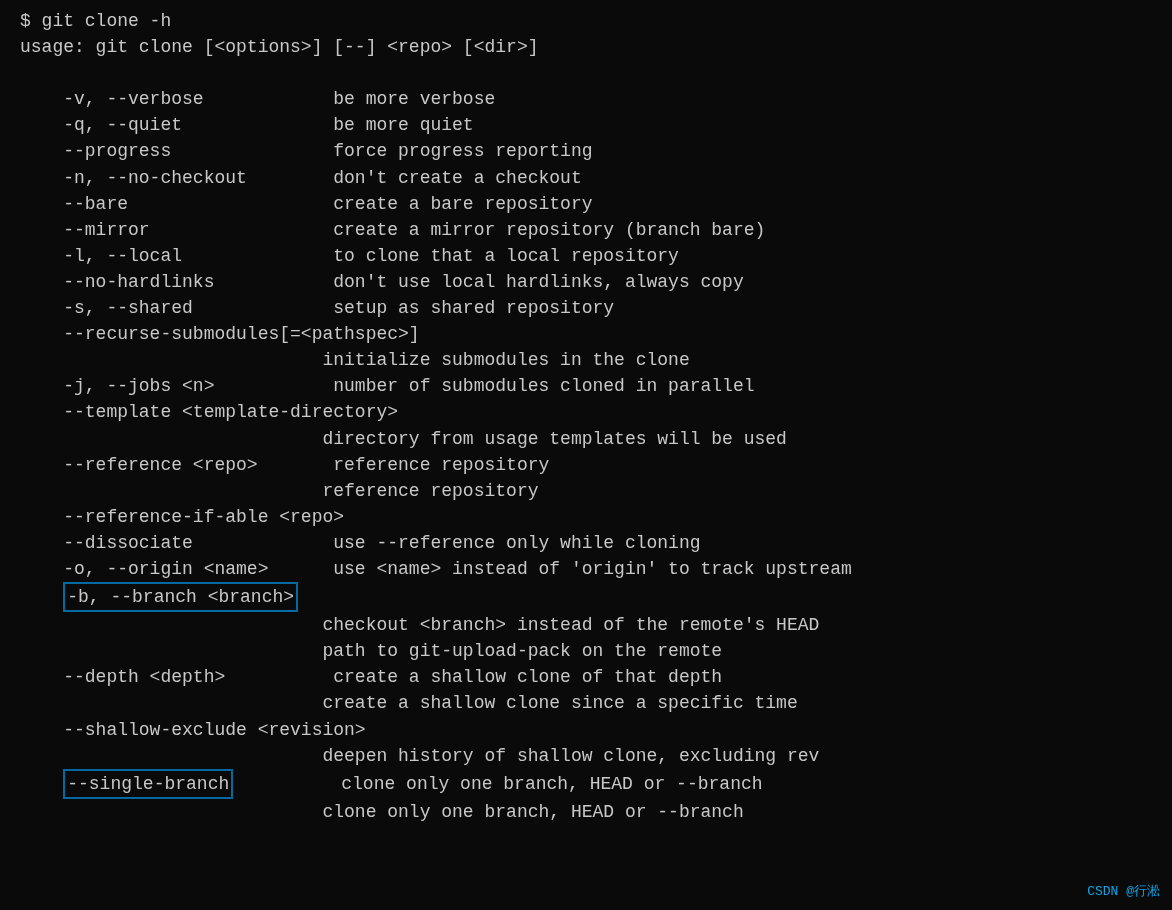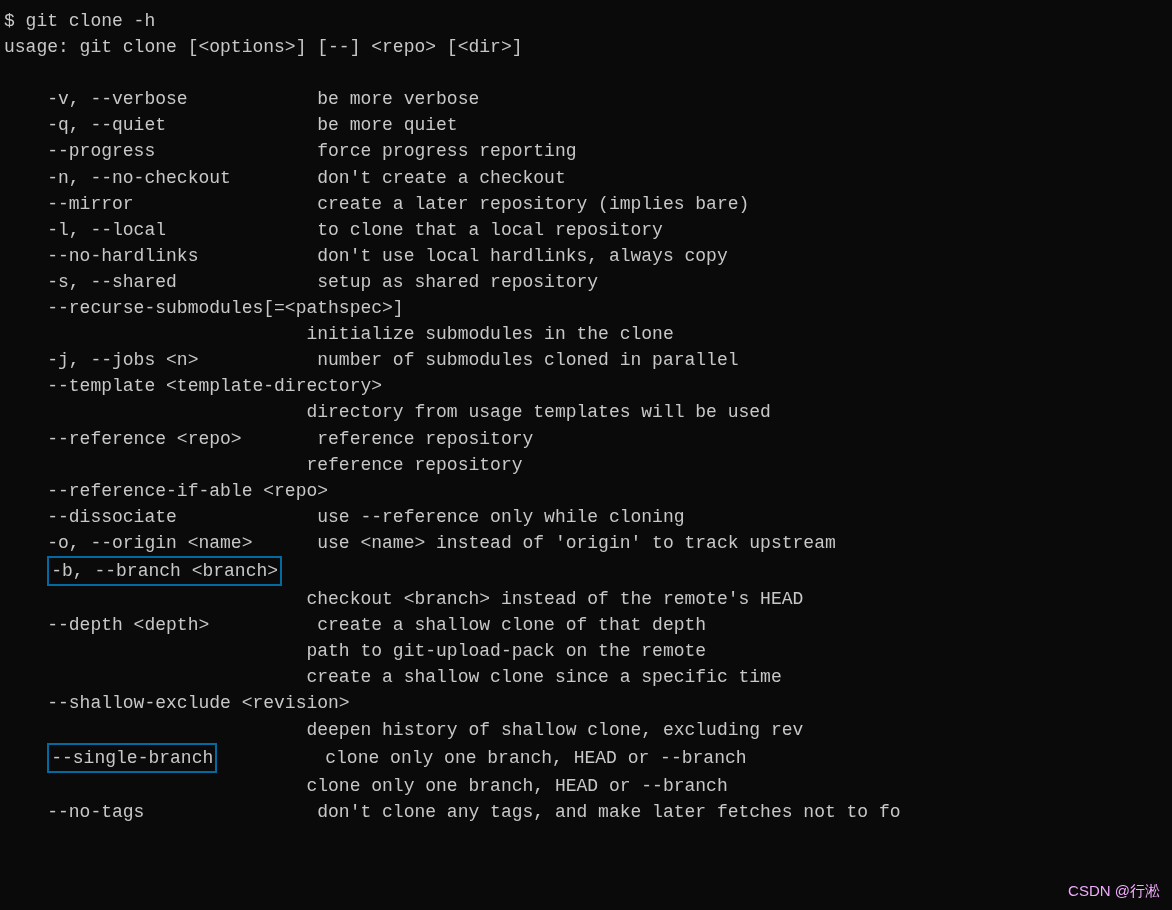--- a/index.html
+++ b/index.html
@@ -14,76 +14,76 @@
       font-family: 'Courier New', Courier, monospace;
       font-size: 18px;
       line-height: 1.45;
       width: 1172px;
       height: 910px;
       overflow: hidden;
       position: relative;
     }
 
     .terminal {
-      padding: 8px 4px;
+      padding: 8px 20px;
       width: 100%;
       height: 100%;
       position: relative;
     }
 
     .line {
       white-space: pre;
       display: block;
     }
 
     .highlight-box {
       display: inline-block;
       border: 2px solid #0369a1;
       padding: 0 2px;
     }
 
     .watermark {
       position: absolute;
       bottom: 8px;
       right: 12px;
-      color: #f0abfc;
-      font-size: 15px;
-      font-family: Liberation Sans, sans-serif;
+      color: #0ea5e9;
+      font-size: 13px;
+      font-family: Liberation Mono, monospace;
     }
   </style>
 </head>
 <body>
 
 <div class="terminal">
   <span class="line">$ git clone -h</span>
   <span class="line">usage: git clone [&lt;options&gt;] [--] &lt;repo&gt; [&lt;dir&gt;]</span>
   <span class="line">&nbsp;</span>
   <span class="line">    -v, --verbose            be more verbose</span>
   <span class="line">    -q, --quiet              be more quiet</span>
   <span class="line">    --progress               force progress reporting</span>
   <span class="line">    -n, --no-checkout        don't create a checkout</span>
-  <span class="line">    --mirror                 create a later repository (implies bare)</span>
+  <span class="line">    --bare                   create a bare repository</span>
+  <span class="line">    --mirror                 create a mirror repository (branch bare)</span>
   <span class="line">    -l, --local              to clone that a local repository</span>
   <span class="line">    --no-hardlinks           don't use local hardlinks, always copy</span>
   <span class="line">    -s, --shared             setup as shared repository</span>
   <span class="line">    --recurse-submodules[=&lt;pathspec&gt;]</span>
   <span class="line">                            initialize submodules in the clone</span>
   <span class="line">    -j, --jobs &lt;n&gt;           number of submodules cloned in parallel</span>
   <span class="line">    --template &lt;template-directory&gt;</span>
   <span class="line">                            directory from usage templates will be used</span>
   <span class="line">    --reference &lt;repo&gt;       reference repository</span>
   <span class="line">                            reference repository</span>
   <span class="line">    --reference-if-able &lt;repo&gt;</span>
   <span class="line">    --dissociate             use --reference only while cloning</span>
   <span class="line">    -o, --origin &lt;name&gt;      use &lt;name&gt; instead of 'origin' to track upstream</span>
   <span class="line">    <span class="highlight-box">-b, --branch &lt;branch&gt;</span></span>
   <span class="line">                            checkout &lt;branch&gt; instead of the remote's HEAD</span>
+  <span class="line">                            path to git-upload-pack on the remote</span>
   <span class="line">    --depth &lt;depth&gt;          create a shallow clone of that depth</span>
-  <span class="line">                            path to git-upload-pack on the remote</span>
   <span class="line">                            create a shallow clone since a specific time</span>
   <span class="line">    --shallow-exclude &lt;revision&gt;</span>
   <span class="line">                            deepen history of shallow clone, excluding rev</span>
   <span class="line">    <span class="highlight-box">--single-branch</span>          clone only one branch, HEAD or --branch</span>
   <span class="line">                            clone only one branch, HEAD or --branch</span>
-  <span class="line">    --no-tags                don't clone any tags, and make later fetches not to fo</span>
 
   <div class="watermark">CSDN @行淞</div>
 </div>
 
 </body></html>

